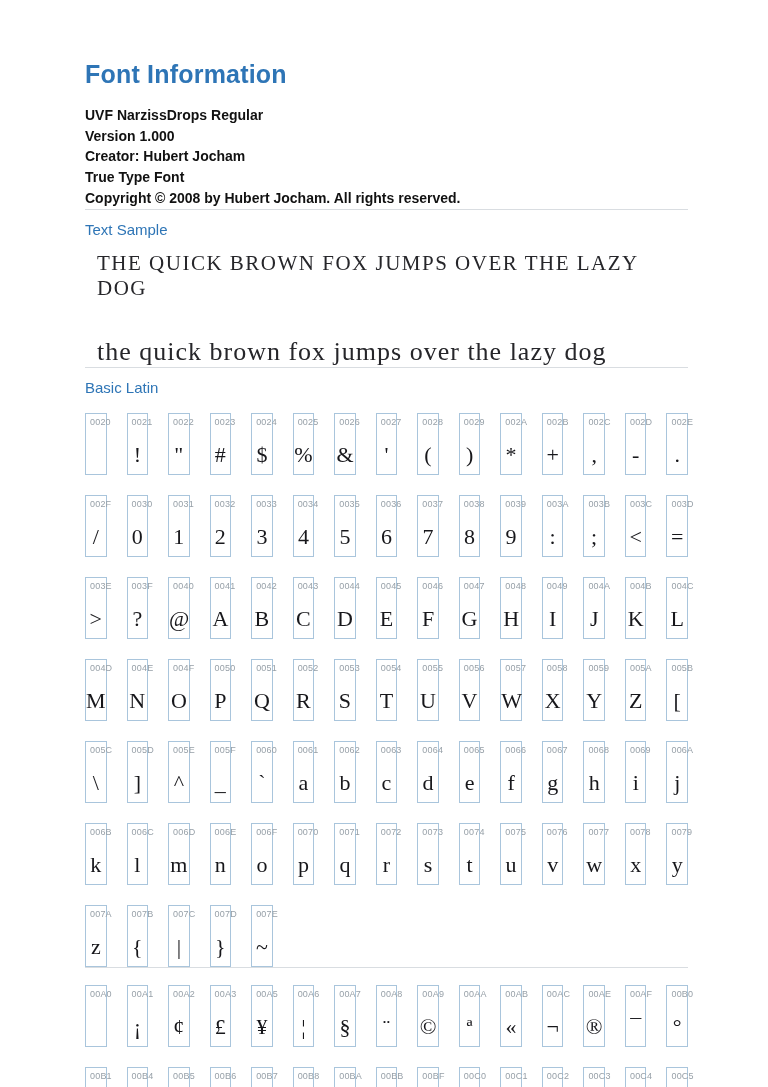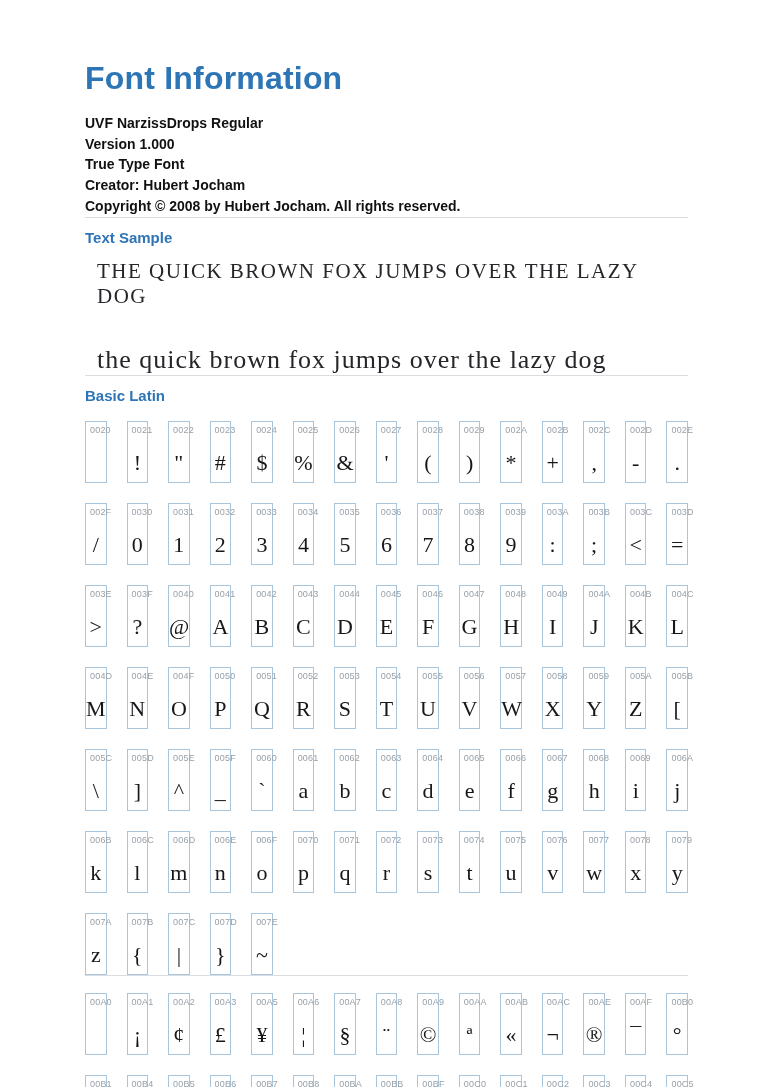--- a/index.html
+++ b/index.html
@@ -10,21 +10,21 @@
     font-family: "Liberation Sans", sans-serif;
     color: #1a1a1a;
     overflow: hidden;
   }
   .content {
     margin-left: 85px;
     margin-right: 80px; 
   }
   .page-title {
     padding-top: 60px;
-    font-size: 32px;
+    font-size: 25px;
     font-weight: bold;
     color: #2E75B6;
     letter-spacing: 0.2px;
   }
   .info-block {
     margin-top: 16px;
     font-size: 14px;
     font-weight: bold;
     line-height: 20.7px;
     color: #111;
@@ -33,21 +33,21 @@
     border: none;
     border-top: 1.5px solid #d9dde1;
     margin: 0;
   }
   .divider-1 { margin-top: 12px; }
   .divider-2 { margin-top: 21px; }
   .divider-3 { margin-top: 13px; }
   .section-heading {
     margin-top: 11px;
     font-size: 15px;
-    font-weight: bold;
+    font-weight: normal;
     color: #2E75B6;
   }
   .sample {
     font-family: "Liberation Serif", serif;
     color: #26262a;
     text-align: left;
   }
   .sample.upper {
     margin-top: 13px;
     font-size: 21px;
@@ -95,22 +95,22 @@
 </head>
 <body>
 
 <div class="content">
 
   <div class="page-title">Font Information</div>
 
   <div class="info-block">
     <div>UVF NarzissDrops Regular</div>
     <div>Version 1.000</div>
+    <div>Creator: Hubert Jocham</div>
     <div>True Type Font</div>
-    <div>Creator: Hubert Jocham</div>
     <div>Copyright © 2008 by Hubert Jocham. All rights reserved.</div>
   </div>
 
   <hr class="divider divider-1">
 
   <div class="section-heading">Text Sample</div>
   <div class="sample upper">THE QUICK BROWN FOX JUMPS OVER THE LAZY DOG</div>
   <div class="sample lower">the quick brown fox jumps over the lazy dog</div>
 
   <hr class="divider divider-2">

